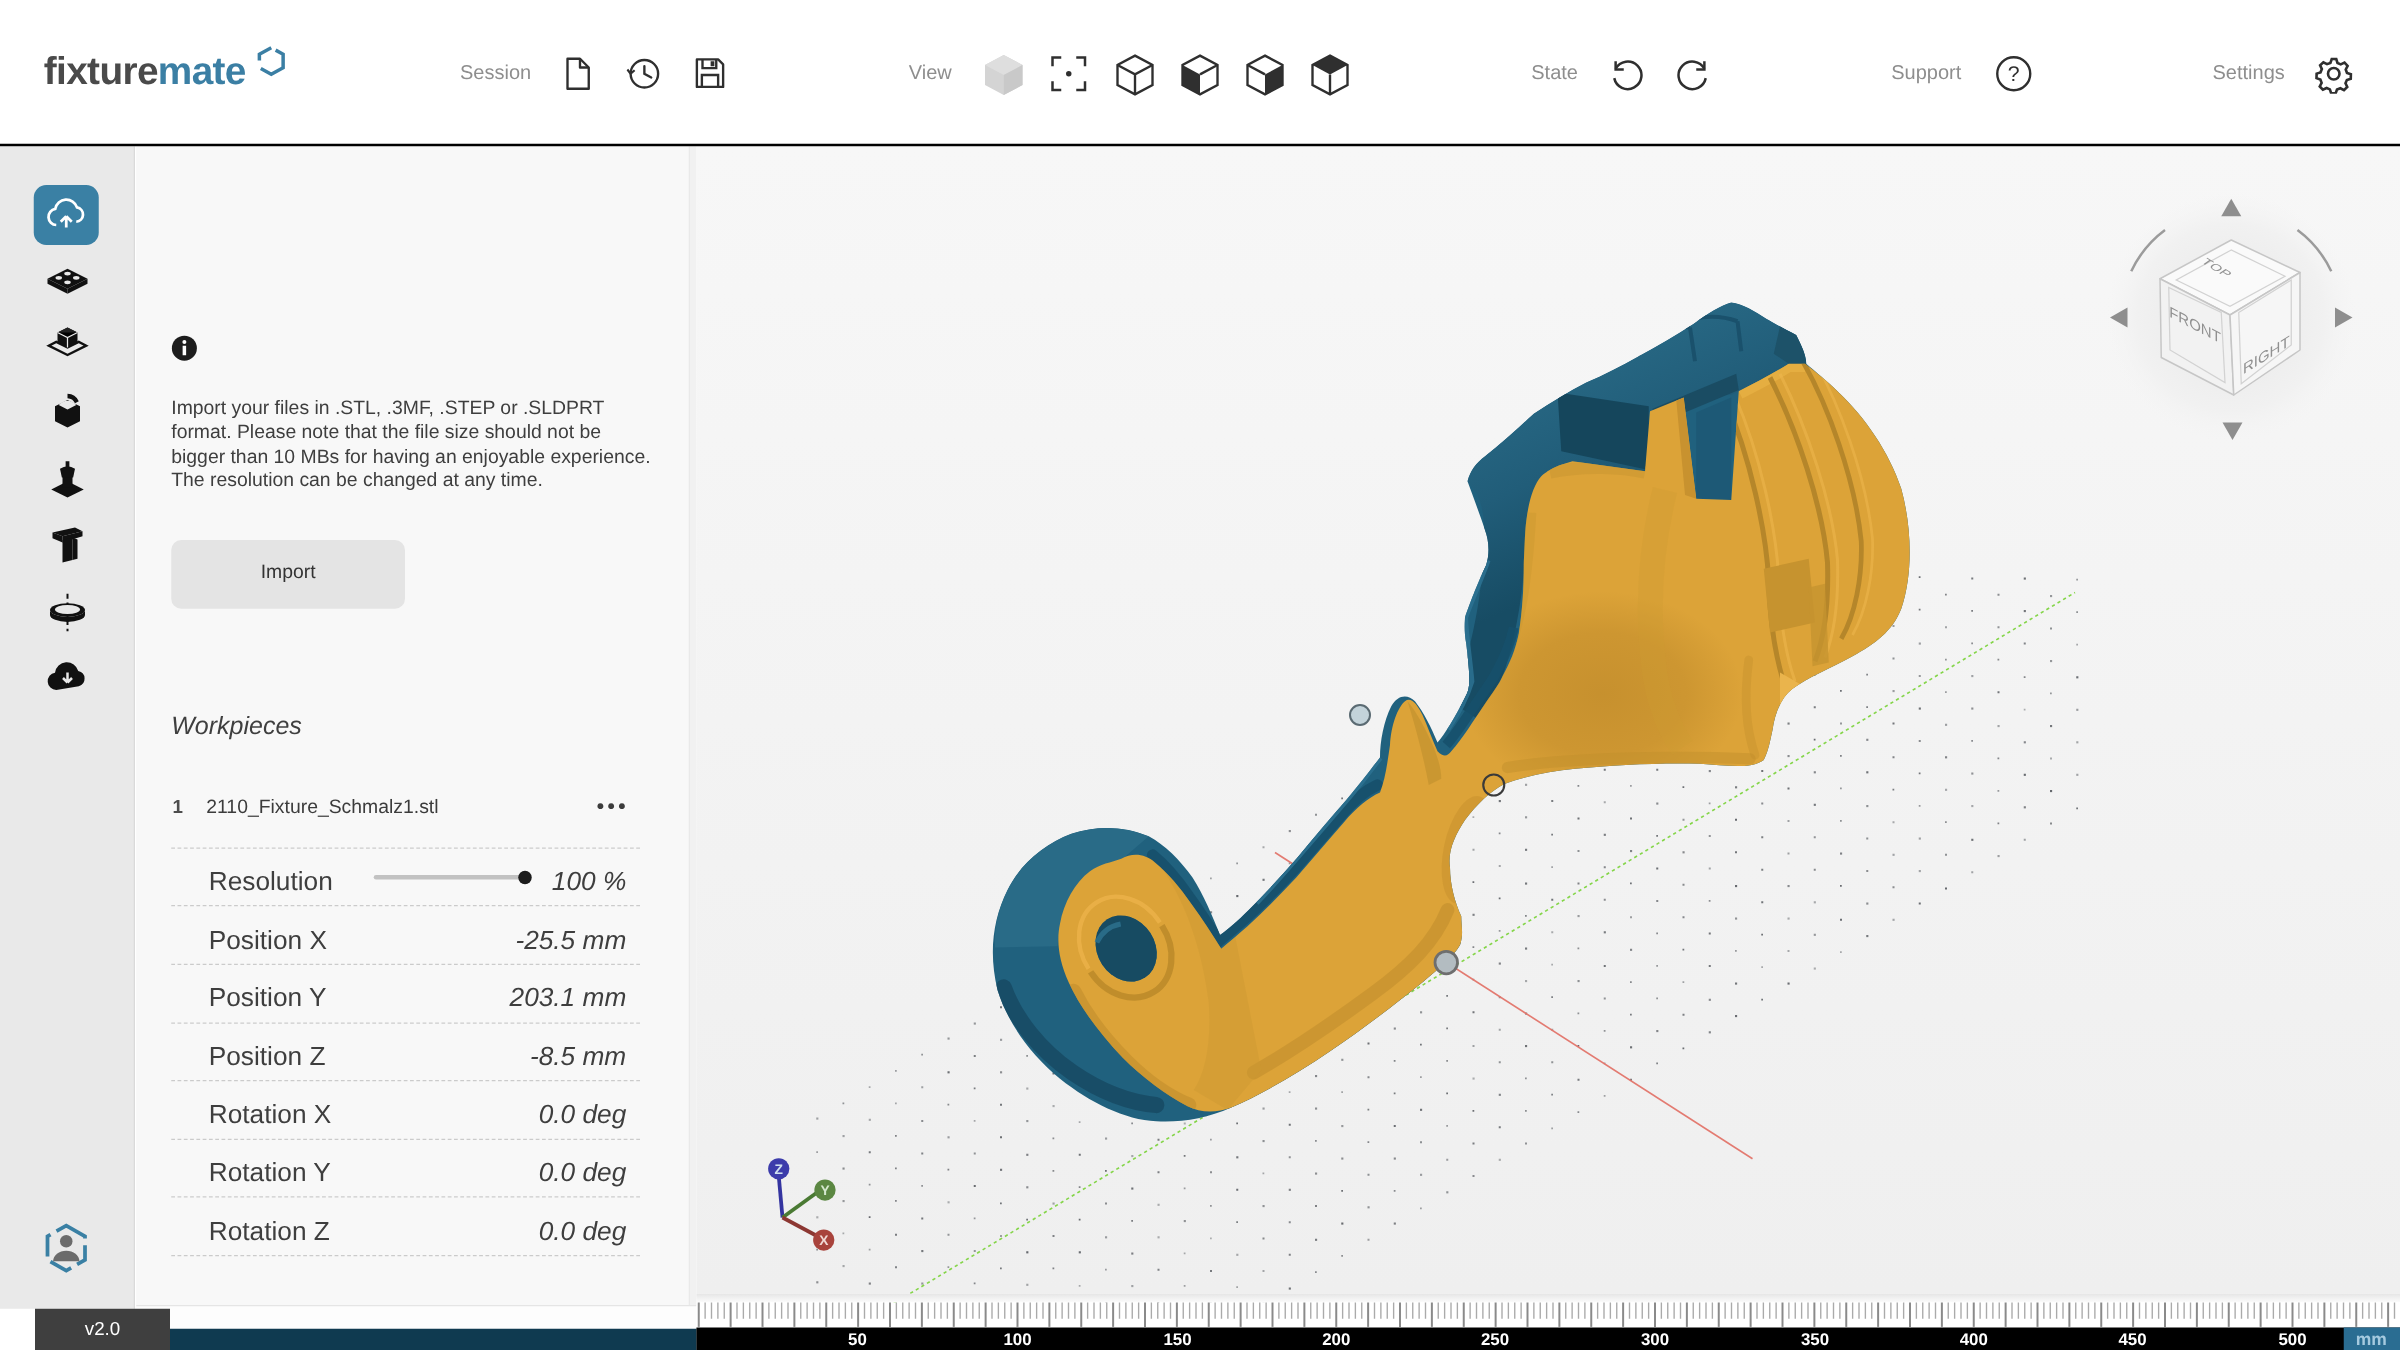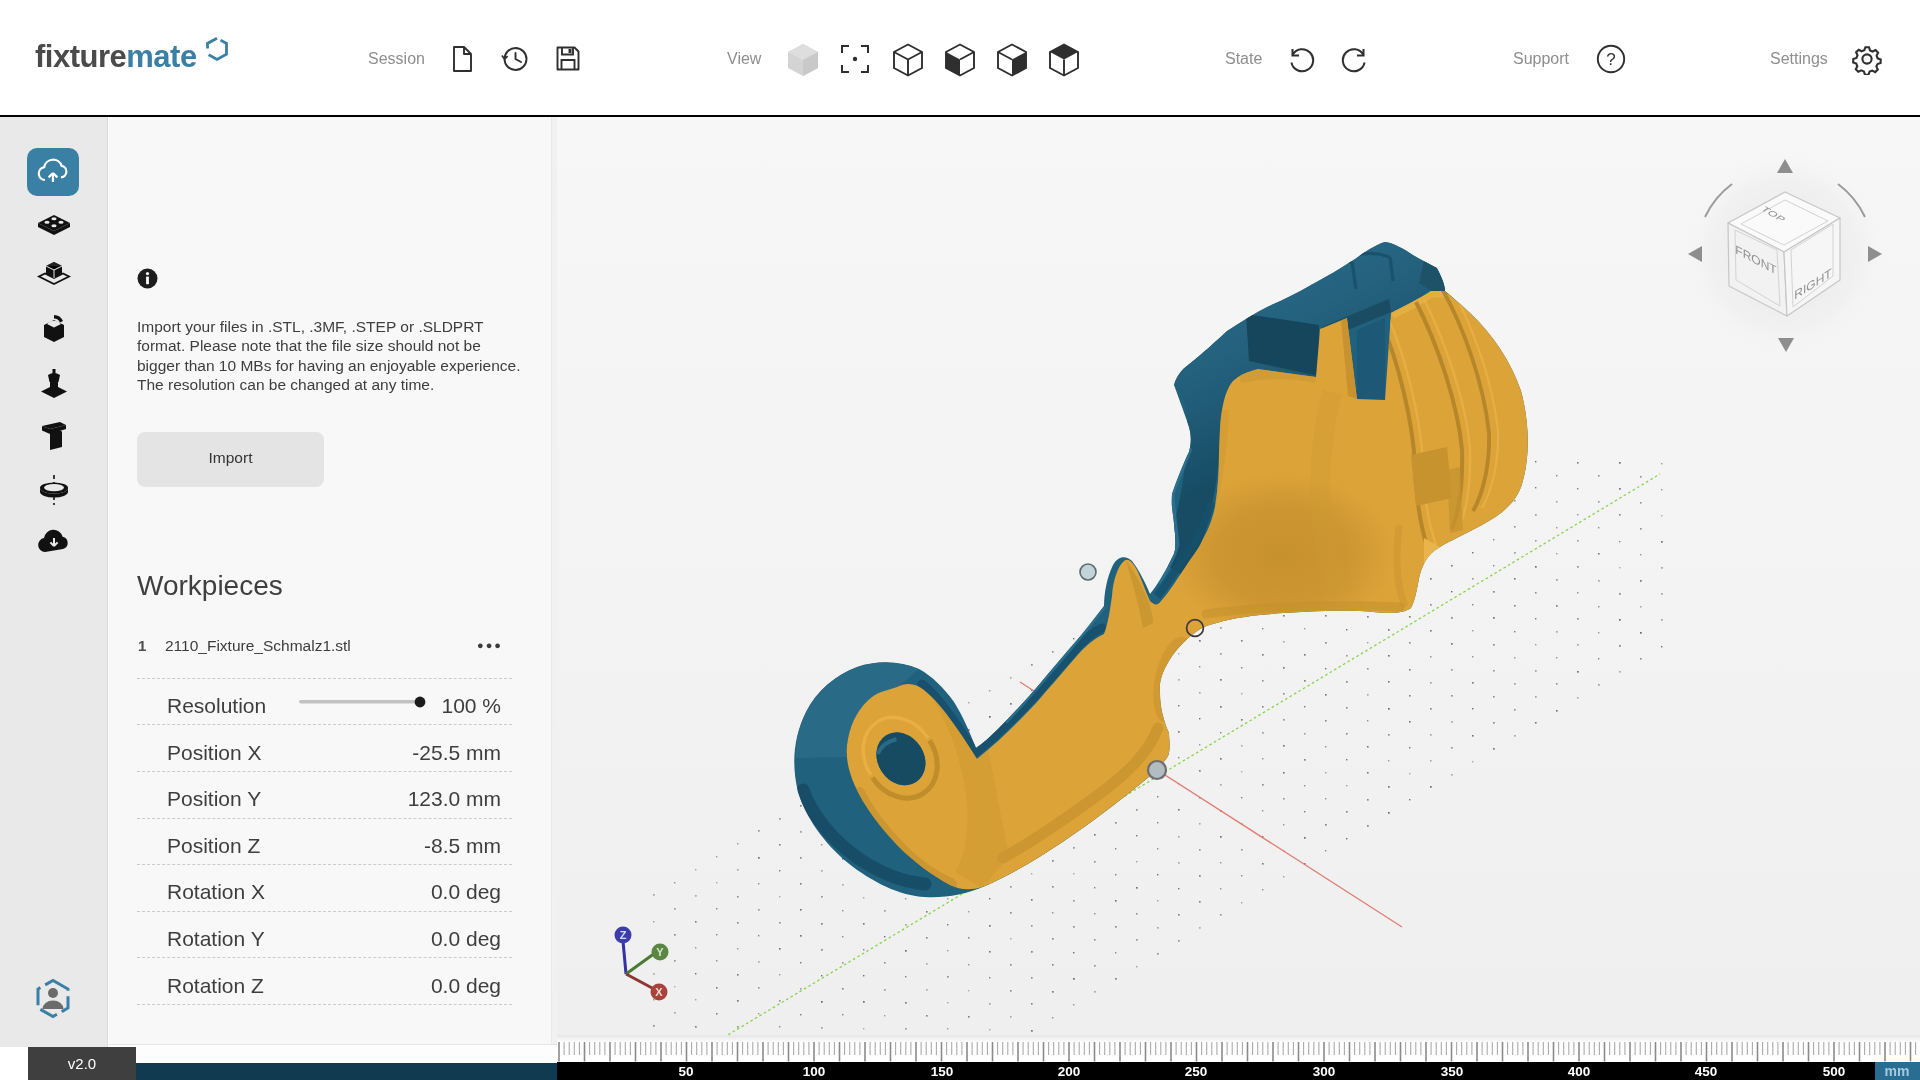--- a/index.html
+++ b/index.html
@@ -20,21 +20,21 @@
     background:#fcfcfc; border-bottom:1px solid #e7e7e7; }
   #panelscroll { position:absolute; left:442px; top:0; width:6px; height:927px;
     background:#f1f1f1; border-left:1px solid #e9e9e9; }
   #tealbar { position:absolute; left:109px; top:1063px; width:448px; height:17px;
     background:#0f3a50; z-index:25; }
   #panelstrip { position:absolute; left:109px; top:1044px; width:448px; height:19px;
     background:#fdfdfd; border-top:1px solid #e5e5e5; z-index:25; }
   .ph { color:#3f3f3f; }
   .row { position:absolute; left:58px; width:334px; height:20px; font-size:21px; color:#3e3e3e; }
   .row .lab { position:absolute; left:0; top:0; }
-  .row .val { position:absolute; right:0; top:0; }
+  .row .val { position:absolute; right:0; top:0;font-style:italic; }
   .dash { position:absolute; left:28px; width:375px; border-top:1px dashed #cbcbcb; height:0; }
 </style>
 </head>
 <body>
 
 <div id="topbar">
 
   <div style="position:absolute;left:35px;top:39px;font-size:31px;font-weight:bold;letter-spacing:-0.5px;color:#4a4a4a;">fixture<span style="color:#3b7fa4;font-weight:700;">mate</span></div>
   <svg style="position:absolute;left:203px;top:35px;" width="30" height="32" viewBox="0 0 30 32">
     <path d="M14 3.2 L23.5 8.4 L23.5 19.2 L14 24.4 L4.5 19.2 L4.5 8.4 Z" fill="none" stroke="#3b7fa4" stroke-width="2.8" stroke-dasharray="38 7" stroke-dashoffset="-4"></path>
@@ -194,21 +194,21 @@
   </svg>
   <div style="position:absolute;left:28px;top:200px;width:408px;font-size:15.5px;line-height:19.4px;color:#3e3e3e;">
     Import your files in .STL, .3MF, .STEP or .SLDPRT<br>
     format. Please note that the file size should not be<br>
     bigger than 10 MBs for having an enjoyable experience.<br>
     The resolution can be changed at any time.
   </div>
 
   <div style="position:absolute;left:28px;top:315px;width:187px;height:55px;background:#e4e4e4;border-radius:8px;
     font-size:15.5px;color:#333;text-align:center;line-height:51px;">Import</div>
-  <div class="ph" style="position:absolute;left:28px;top:453px;font-size:28px;">Workpieces</div>
+  <div class="ph" style="position:absolute;left:28px;top:453px;font-size:20px;font-style:italic;">Workpieces</div>
 
   <div style="position:absolute;left:29px;top:520px;font-size:15px;font-weight:bold;color:#4d4d4d;">1</div>
   <div style="position:absolute;left:56px;top:520px;font-size:15.5px;color:#3c3c3c;">2110_Fixture_Schmalz1.stl</div>
   <div style="position:absolute;left:368px;top:522px;font-size:11px;color:#3c3c3c;letter-spacing:2px;">●●●</div>
 
   <div class="dash" style="top:561px;"></div>
   <div class="row" style="top:577px;">
       <span class="lab">Resolution</span>
       <span class="val">100 %</span>
     </div>
@@ -217,21 +217,21 @@
     <circle cx="123" cy="7" r="5.4" fill="#1c1c1c"></circle>
   </svg>
   <div class="dash" style="top:607px;"></div>
   <div class="row" style="top:623.5px;">
       <span class="lab">Position X</span>
       <span class="val">-25.5 mm</span>
     </div>
   <div class="dash" style="top:653.5px;"></div>
   <div class="row" style="top:670px;">
       <span class="lab">Position Y</span>
-      <span class="val">123.0 mm</span>
+      <span class="val">203.1 mm</span>
     </div>
   <div class="dash" style="top:700.5px;"></div>
   <div class="row" style="top:716.5px;">
       <span class="lab">Position Z</span>
       <span class="val">-8.5 mm</span>
     </div>
   <div class="dash" style="top:747px;"></div>
   <div class="row" style="top:763px;text-align:center;">
       <span class="lab">Rotation X</span>
       <span class="val">0.0 deg</span>

